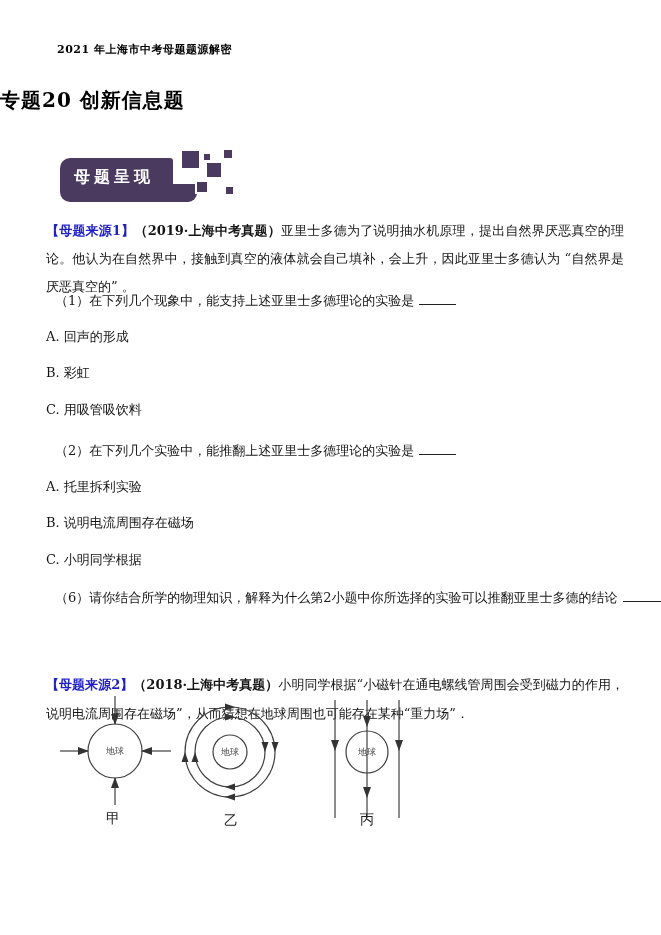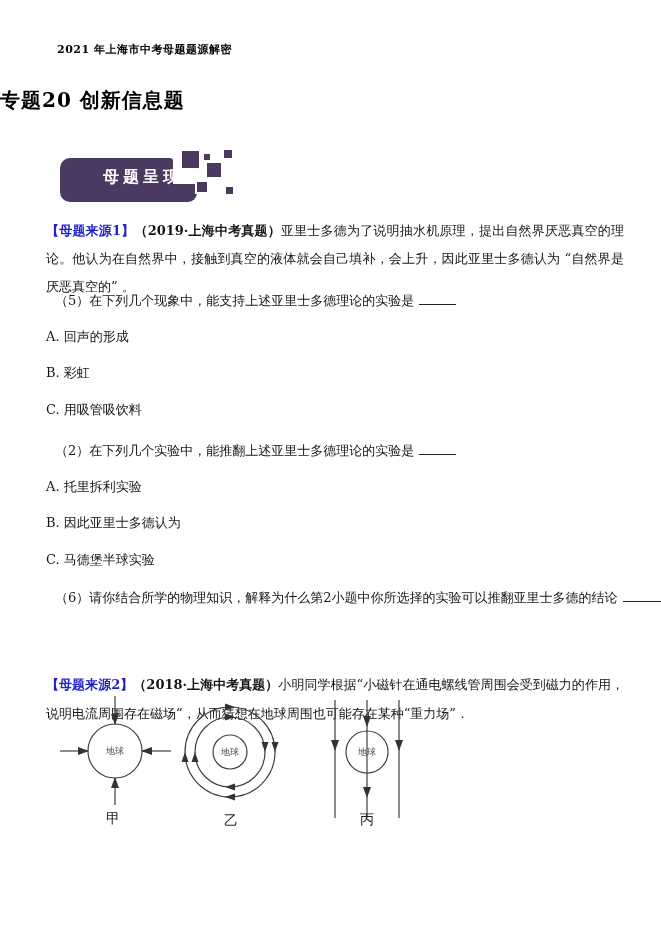--- a/index.html
+++ b/index.html
@@ -24,21 +24,21 @@
     position:absolute; left:0; top:14px; width:113px; height:44px;
     background:#4a3a5f; border-radius:10px 3px 0 10px;
   }
   .banner-ext {
     position:absolute; left:100px; top:40px; width:37px; height:18px;
     background:#4a3a5f; border-radius:0 0 9px 0;
   }
   .banner-label {
     position:absolute; left:14px; top:23px; z-index:3;
     font-family:"Liberation Sans","DejaVu Sans",sans-serif;
-    font-size:16px; font-weight:bold; color:#ffffff; letter-spacing:4px;margin-left:29px;
+    font-size:16px; font-weight:bold; color:#ffffff; letter-spacing:4px;
   }
   .px { position:absolute; background:#4a3a5f; }
   .px.ring { box-shadow:0 0 0 2px #ffffff; }
   .sqA { left:122px; top:7px;  width:17px; height:17px; }
   .sqB { left:144px; top:10px; width:6px;  height:6px; }
   .sqC { left:147px; top:19px; width:14px; height:14px; }
   .sqD { left:164px; top:6px;  width:8px;  height:8px; }
   .sqE { left:137px; top:38px; width:10px; height:10px; }
   .sqF { left:166px; top:43px; width:7px;  height:7px; }
   
@@ -85,29 +85,29 @@
     <div class="px sqB"></div>
     <div class="px ring sqC"></div>
     <div class="px sqD"></div>
     <div class="px ring sqE"></div>
     <div class="px sqF"></div>
     <div class="banner-label">母题呈现</div>
   </div>
 
   <div class="para p1"><span class="src-tag">【母题来源1】</span><span class="exam-ref">（2019·上海中考真题）</span><span>亚里士多德为了说明抽水机原理，提出自然界厌恶真空的理论。他认为在自然界中，接触到真空的液体就会自己填补，会上升，因此亚里士多德认为 “自然界是厌恶真空的” 。</span></div>
 
-  <div class="line prompt" style="top:291px"><span>（5）在下列几个现象中，能支持上述亚里士多德理论的实验是</span><span class="blank"></span></div>
+  <div class="line prompt" style="top:291px"><span>（1）在下列几个现象中，能支持上述亚里士多德理论的实验是</span><span class="blank"></span></div>
   <div class="line option" style="top:328px">A. 回声的形成</div>
   <div class="line option" style="top:364px">B. 彩虹</div>
   <div class="line option" style="top:401px">C. 用吸管吸饮料</div>
 
   <div class="line prompt" style="top:441px"><span>（2）在下列几个实验中，能推翻上述亚里士多德理论的实验是</span><span class="blank"></span></div>
   <div class="line option" style="top:478px">A. 托里拆利实验</div>
-  <div class="line option" style="top:514px">B. 因此亚里士多德认为</div>
-  <div class="line option" style="top:551px">C. 马德堡半球实验</div>
+  <div class="line option" style="top:514px">B. 说明电流周围存在磁场</div>
+  <div class="line option" style="top:551px">C. 小明同学根据</div>
 
   <div class="line prompt" style="top:588px"><span>（6）请你结合所学的物理知识，解释为什么第2小题中你所选择的实验可以推翻亚里士多德的结论</span><span class="blank wide"></span></div>
 
   <div class="para p2"><span class="src-tag">【母题来源2】</span><span class="exam-ref">（2018·上海中考真题）</span><span>小明同学根据“小磁针在通电螺线管周围会受到磁力的作用，说明电流周围存在磁场”，从而猜想在地球周围也可能存在某种“重力场”．</span></div>
 
   <div class="fig" style="left:58px; top:694px;">
     <svg width="115" height="112" viewBox="0 0 115 112">
       <line class="stroke" x1="57" y1="2" x2="57" y2="30"></line>
       <polygon class="head" points="53,20 61,20 57,31"></polygon>
       <line class="stroke" x1="57" y1="111" x2="57" y2="84"></line>

